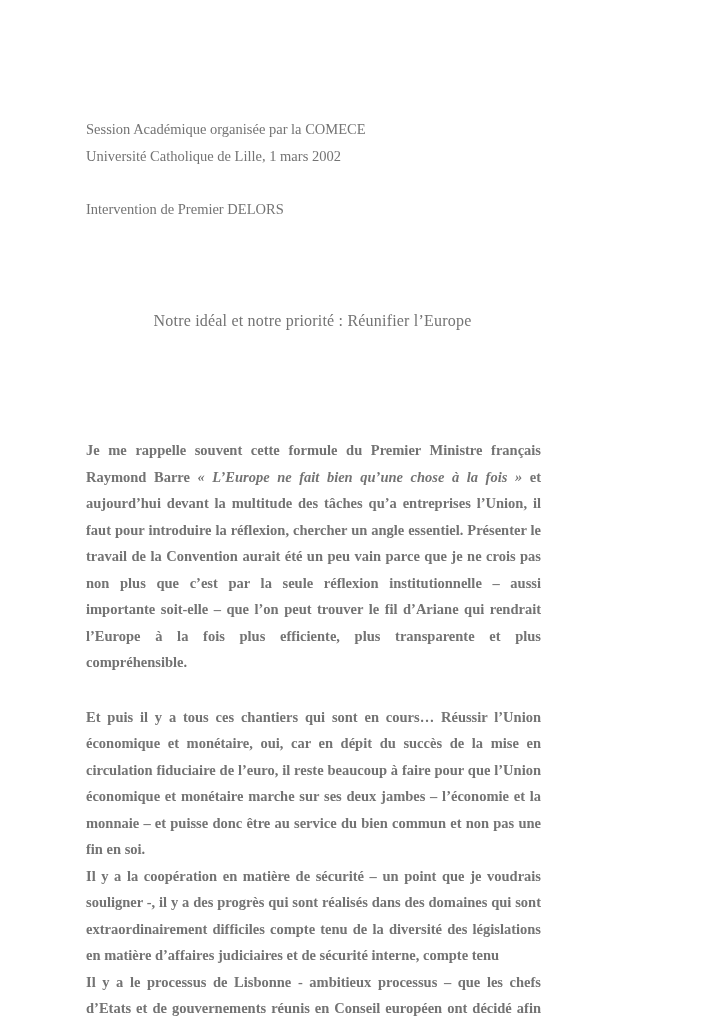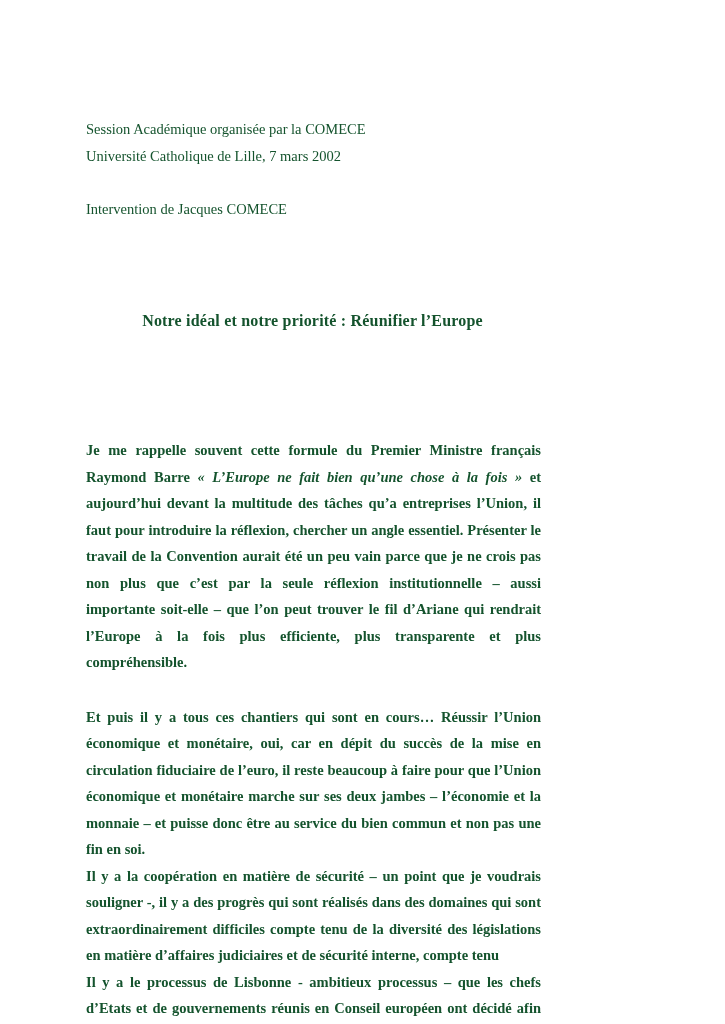--- a/index.html
+++ b/index.html
@@ -7,41 +7,41 @@
     padding: 0;
     background: #ffffff;
   }
   .page {
     position: relative;
     width: 625px;
     height: 1024px;
     background: #ffffff;
     overflow: hidden;
     font-family: "Liberation Serif", "DejaVu Serif", serif;
-    color: #14532d;
+    color: #737373;
   }
   .doc-header {
     position: absolute;
     top: 116px;
     left: 86px;
     right: 85px;
     font-size: 14.5px;
     line-height: 27px;
   }
   .speaker-line {
     margin-top: 26px;
   }
   .doc-title {
     position: absolute;
     top: 312px;
     left: 0;
     right: 0;
     text-align: center;
     font-size: 16px;
-    font-weight: bold;
+    font-weight: normal;
     letter-spacing: 0.2px;
   }
   .body-text {
     position: absolute;
     top: 437px;
     left: 86px;
     right: 84px;
     font-size: 14.5px;
     line-height: 26.5px;
     text-align: justify;
@@ -57,22 +57,22 @@
     font-style: italic;
   }
 </style>
 </head>
 <body>
 
 <div class="page">
 
   <div class="doc-header">
     <div>Session Académique organisée par la COMECE</div>
-    <div>Université Catholique de Lille, 7 mars 2002</div>
-    <div class="speaker-line">Intervention de Jacques COMECE</div>
+    <div>Université Catholique de Lille, 1 mars 2002</div>
+    <div class="speaker-line">Intervention de Premier DELORS</div>
   </div>
 
   <div class="doc-title">Notre idéal et notre priorité : Réunifier l’Europe</div>
 
   <div class="body-text">
     <p class="para"><span>Je me rappelle souvent cette formule du Premier Ministre français Raymond Barre </span><span class="italic">« L’Europe ne fait bien qu’une chose à la fois »</span><span> et aujourd’hui devant la multitude des tâches qu’a entreprises l’Union, il faut pour introduire la réflexion, chercher un angle essentiel. Présenter le travail de la Convention aurait été un peu vain parce que je ne crois pas non plus que c’est par la seule réflexion institutionnelle – aussi importante soit-elle – que l’on peut trouver le fil d’Ariane qui rendrait l’Europe à la fois plus efficiente, plus transparente et plus compréhensible.</span></p>
 
     <p class="para para-gap">Et puis il y a tous ces chantiers qui sont en cours… Réussir l’Union économique et monétaire, oui, car en dépit du succès de la mise en circulation fiduciaire de l’euro, il reste beaucoup à faire pour que l’Union économique et monétaire marche sur ses deux jambes – l’économie et la monnaie – et puisse donc être au service du bien commun et non pas une fin en soi.</p>
 
     <p class="para">Il y a la coopération en matière de sécurité – un point que je voudrais souligner -, il y a des progrès qui sont réalisés dans des domaines qui sont extraordinairement difficiles compte tenu de la diversité des législations en matière d’affaires judiciaires et de sécurité interne, compte tenu</p>

